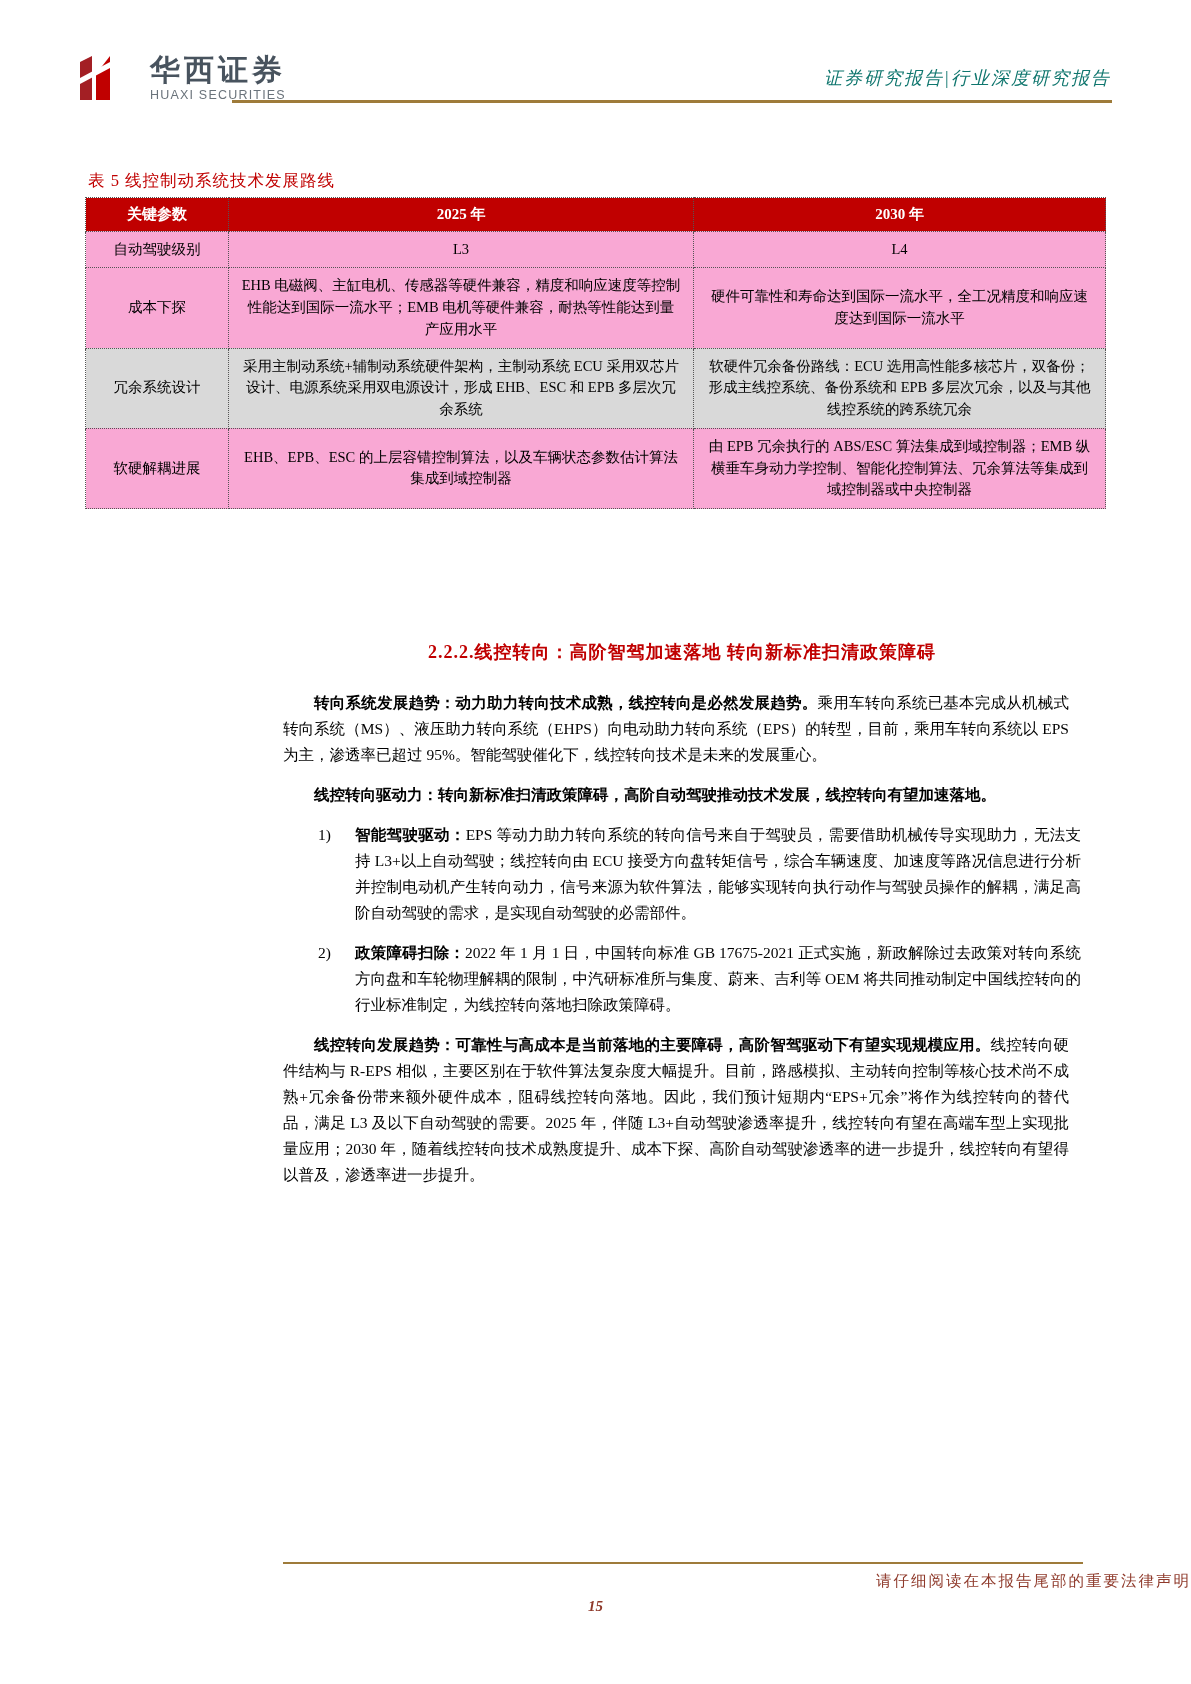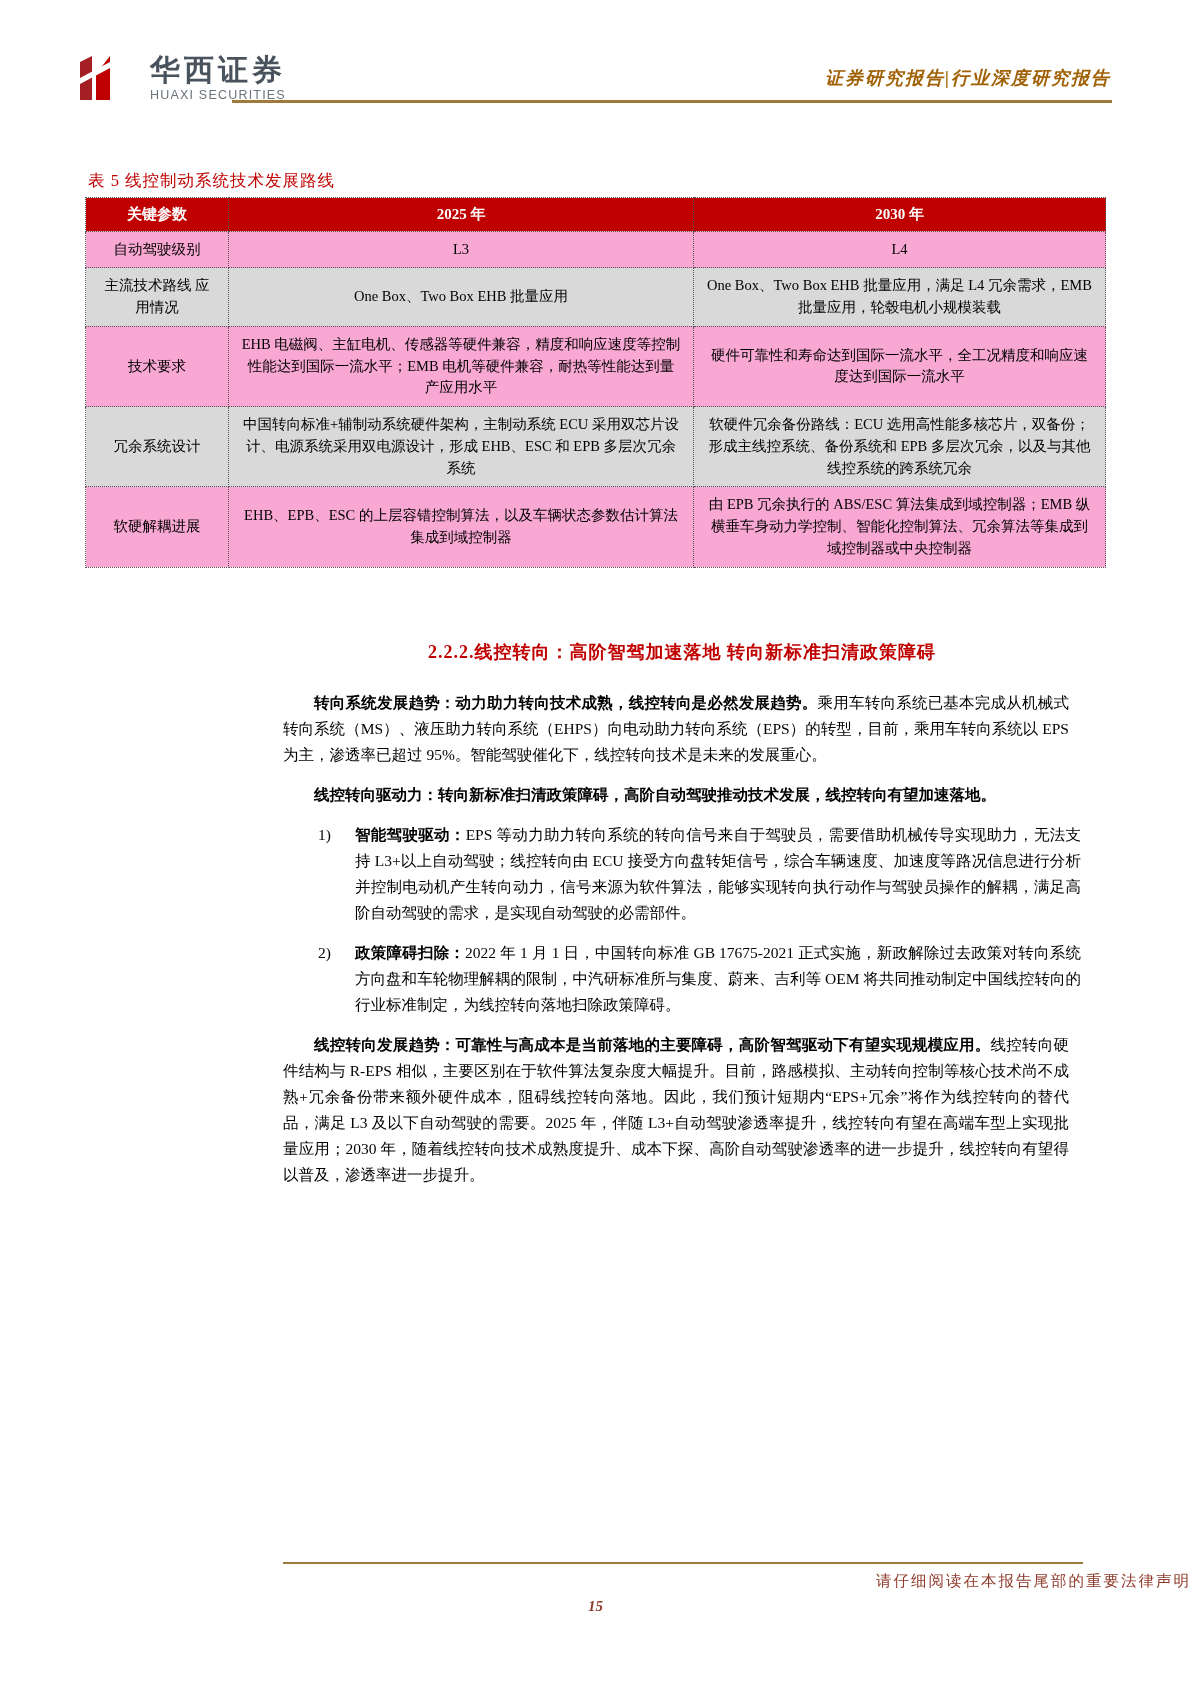--- a/index.html
+++ b/index.html
@@ -19,21 +19,21 @@
   .brand-cn{
     font-family:"Liberation Serif","DejaVu Serif",serif;
     font-size:30px;font-weight:700;color:#48535e;letter-spacing:4px;
   }
   .brand-en{
     font-family:"Liberation Sans","DejaVu Sans",sans-serif;
     font-size:12.5px;color:#6a737b;letter-spacing:1.2px;margin-top:3px;
   }
   .report-type{
     position:absolute;right:80px;top:66px;
-    font-size:18px;color:#a16207;font-style:italic;font-weight:700;
+    font-size:18px;color:#0f766e;font-style:italic;font-weight:400;
     letter-spacing:2px;
   }
   .header-rule{
     position:absolute;left:232px;right:79px;top:100px;height:3px;
     background:#9e7b3a;
   }
   
   .tbl-caption{
     position:absolute;left:88px;top:170px;
     font-size:16.5px;color:#c00000;letter-spacing:1px;
@@ -134,33 +134,28 @@
         <th>2025 年</th>
         <th>2030 年</th>
       </tr>
     </thead>
     <tbody>
       <tr>
         <td>自动驾驶级别</td>
         <td>L3</td>
         <td>L4</td>
       </tr>
-      <tr class="alt">
-        <td>主流技术路线 应用情况</td>
-        <td>One Box、Two Box EHB 批量应用</td>
-        <td>One Box、Two Box EHB 批量应用，满足 L4 冗余需求，EMB 批量应用，轮毂电机小规模装载</td>
-      </tr>
       <tr>
-        <td>技术要求</td>
+        <td>成本下探</td>
         <td>EHB 电磁阀、主缸电机、传感器等硬件兼容，精度和响应速度等控制性能达到国际一流水平；EMB 电机等硬件兼容，耐热等性能达到量产应用水平</td>
         <td>硬件可靠性和寿命达到国际一流水平，全工况精度和响应速度达到国际一流水平</td>
       </tr>
       <tr class="alt">
         <td>冗余系统设计</td>
-        <td>中国转向标准+辅制动系统硬件架构，主制动系统 ECU 采用双芯片设计、电源系统采用双电源设计，形成 EHB、ESC 和 EPB 多层次冗余系统</td>
+        <td>采用主制动系统+辅制动系统硬件架构，主制动系统 ECU 采用双芯片设计、电源系统采用双电源设计，形成 EHB、ESC 和 EPB 多层次冗余系统</td>
         <td>软硬件冗余备份路线：ECU 选用高性能多核芯片，双备份；形成主线控系统、备份系统和 EPB 多层次冗余，以及与其他线控系统的跨系统冗余</td>
       </tr>
       <tr>
         <td>软硬解耦进展</td>
         <td>EHB、EPB、ESC 的上层容错控制算法，以及车辆状态参数估计算法集成到域控制器</td>
         <td>由 EPB 冗余执行的 ABS/ESC 算法集成到域控制器；EMB 纵横垂车身动力学控制、智能化控制算法、冗余算法等集成到域控制器或中央控制器</td>
       </tr>
     </tbody>
   </table>
 

